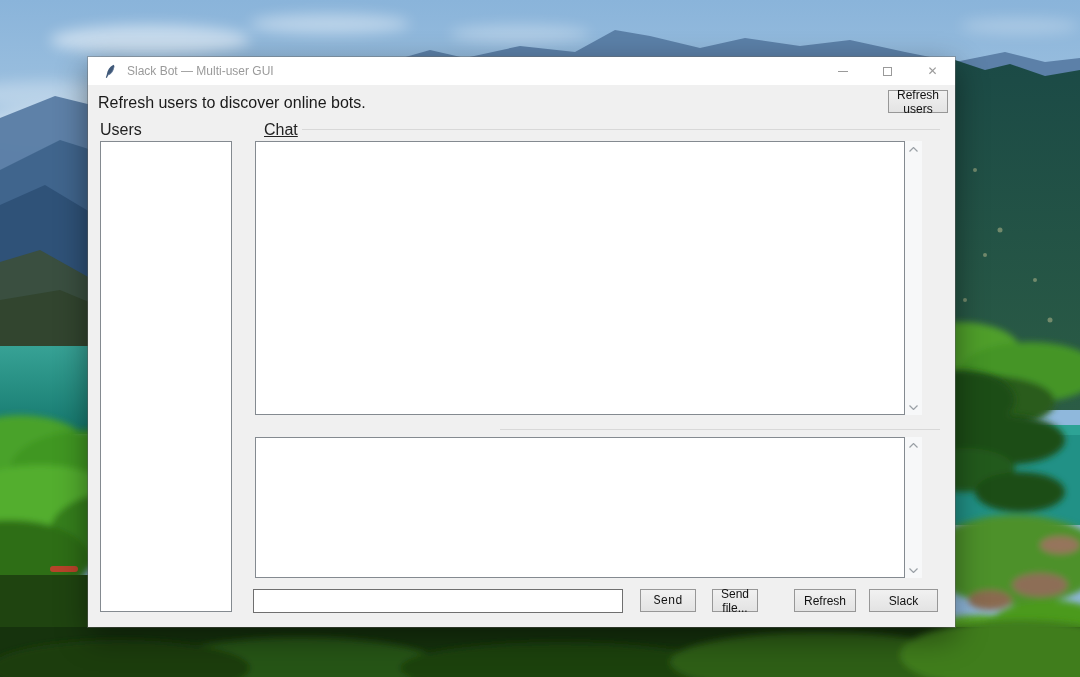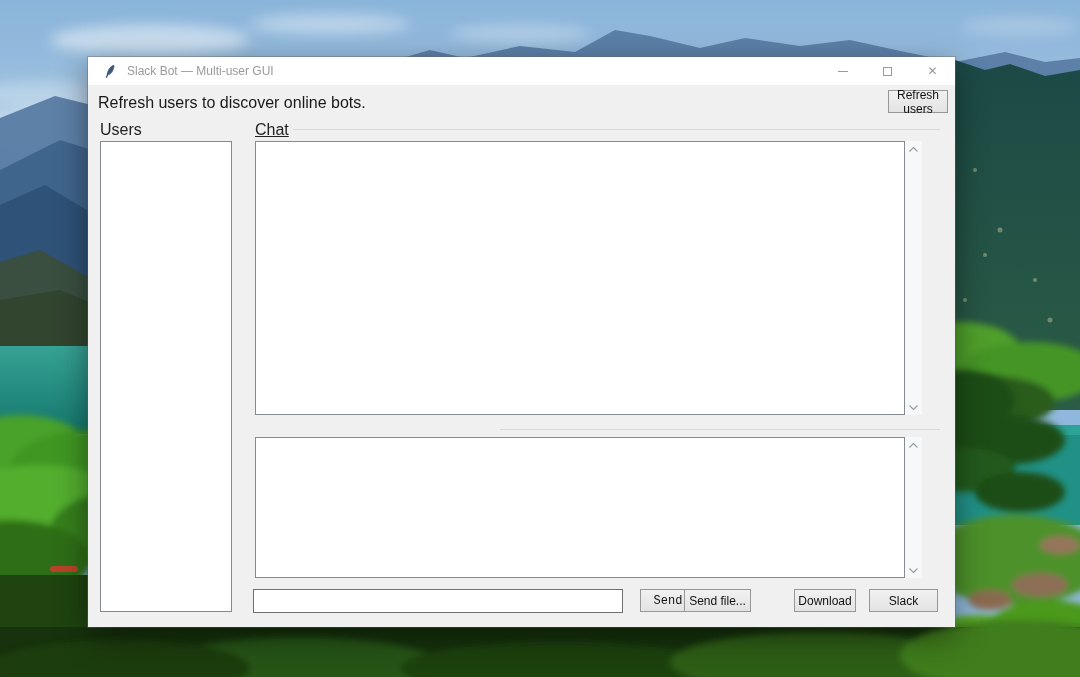--- a/index.html
+++ b/index.html
@@ -55,21 +55,21 @@
   .sb-chat { left:817px; top:84px; height:274px; }
   .sb-channel { left:817px; top:380px; height:141px; }
   .sb-arrow { width:17px; height:16px; display:flex; align-items:center; justify-content:center; }
 
   .entry {
     position:absolute; left:165px; top:532px; width:370px; height:24px;
     background:#ffffff; border:1px solid #6f6f6f; font-size:12px; padding:0 4px;
     font-family:"Liberation Sans", sans-serif; outline:none;
   }
   .btn-send     { left:552px; top:532px; width:56px;font-family:Liberation Mono, monospace; }
-  .btn-sendfile { left:596px; top:532px; width:67px; }
+  .btn-sendfile { left:624px; top:532px; width:46px; }
   .btn-download { left:706px; top:532px; width:62px; }
   .btn-clear    { left:781px; top:532px; width:69px; }
 </style>
 </head>
 <body>
 
 <div class="desktop">
 
   <svg class="wallpaper" viewBox="0 0 1080 677" preserveAspectRatio="none" aria-hidden="true">
     <defs>
@@ -184,21 +184,21 @@
           </div>
       </div>
     </div>
 
     <div class="status-label">Refresh users to discover online bots.</div>
     <button class="tk-btn btn-refresh">Refresh users</button>
 
     <span class="frame-label" style="left:12px; top:64px;">Users</span>
     <div class="listbox"></div>
 
-    <span class="frame-label" style="left:167px; top:64px;text-decoration:underline;">Chat</span>
+    <span class="frame-label" style="left:176px; top:64px;text-decoration:underline;">Chat</span>
     <div class="frame-line" style="left:200px; top:72px; width:652px;"></div>
     <div class="textwidget text-chat"></div>
     <div class="scrollbar sb-chat">
       <div class="sb-arrow">
         <svg width="9" height="5" viewBox="0 0 9 5">
             <polyline points="0.5,4.5 4.5,0.5 8.5,4.5" fill="none" stroke="#9aa0a6" stroke-width="1.2"></polyline>
           </svg>
       </div>
       <div class="sb-arrow">
         <svg width="9" height="5" viewBox="0 0 9 5">
@@ -218,17 +218,17 @@
       <div class="sb-arrow">
         <svg width="9" height="5" viewBox="0 0 9 5">
             <polyline points="0.5,0.5 4.5,4.5 8.5,0.5" fill="none" stroke="#9aa0a6" stroke-width="1.2"></polyline>
           </svg>
       </div>
     </div>
 
     <input class="entry" type="text" value="" style="">
     <button class="tk-btn btn-send">Send</button>
     <button class="tk-btn btn-sendfile">Send file...</button>
-    <button class="tk-btn btn-download">Download</button>
+    <button class="tk-btn btn-download">Refresh</button>
     <button class="tk-btn btn-clear">Slack</button>
 
   </div>
 </div>
 
 </body></html>

